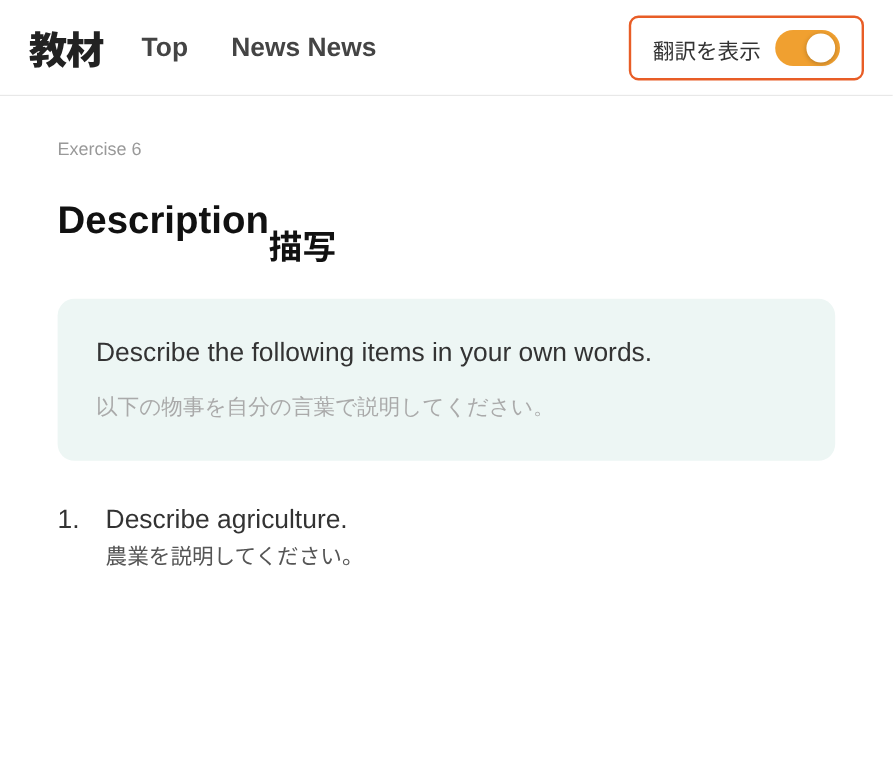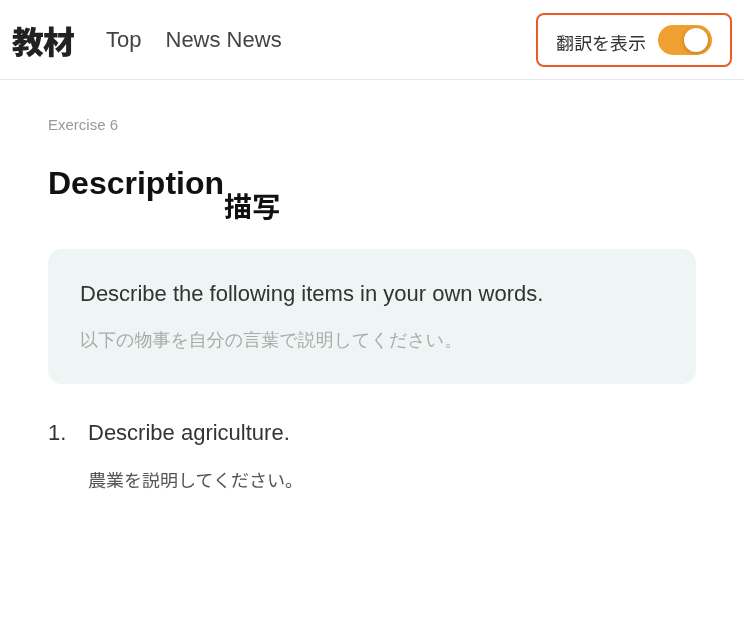--- a/index.html
+++ b/index.html
@@ -13,39 +13,40 @@
       background: #ffffff;
       width: 744px;
       min-height: 638px;
       color: #333;
     }
 
     
     .header {
       display: flex;
       align-items: center;
-      padding: 0 12px;
+      padding: 0 24px;
       height: 80px;
       border-bottom: 1px solid #e8e8e8;
       position: relative;
     }
 
     .logo {
       font-size: 32px;
       font-weight: 900;
       color: #222;
       margin-right: 32px;
       letter-spacing: -1px;
     }
 
     .nav {
       display: flex;
       align-items: center;
-      gap: 24px;
+      gap: 36px;
       flex: 1;
+      font-weight: bold;
     }
 
     .nav-item {
       font-size: 22px;
       color: #444;
       cursor: pointer;
       text-decoration: none;
     }
 
     
@@ -157,21 +158,21 @@
 
     .item-number {
       font-size: 22px;
       color: #333;
       min-width: 28px;
     }
 
     .item-content {
       display: flex;
       flex-direction: column;
-      gap: 20px;
+      gap: 4px;
     }
 
     .item-en {
       font-size: 22px;
       color: #333;
     }
 
     .item-jp {
       font-size: 18px;
       color: #555;

